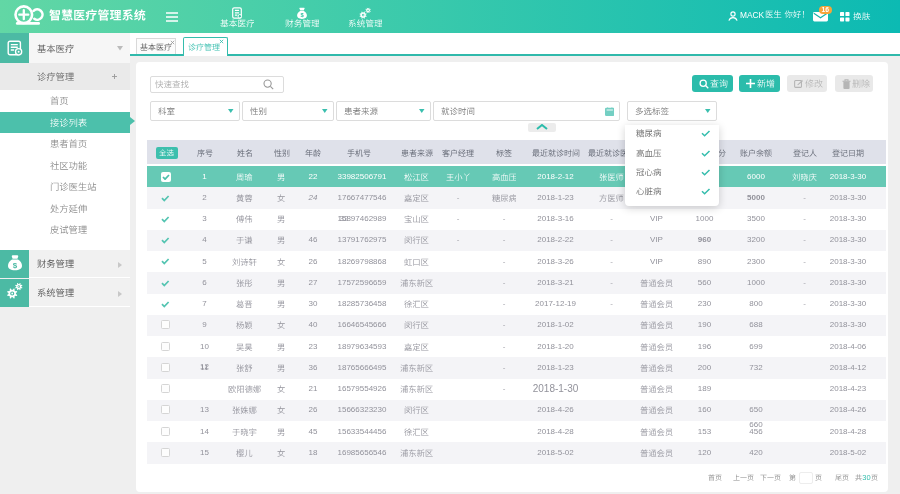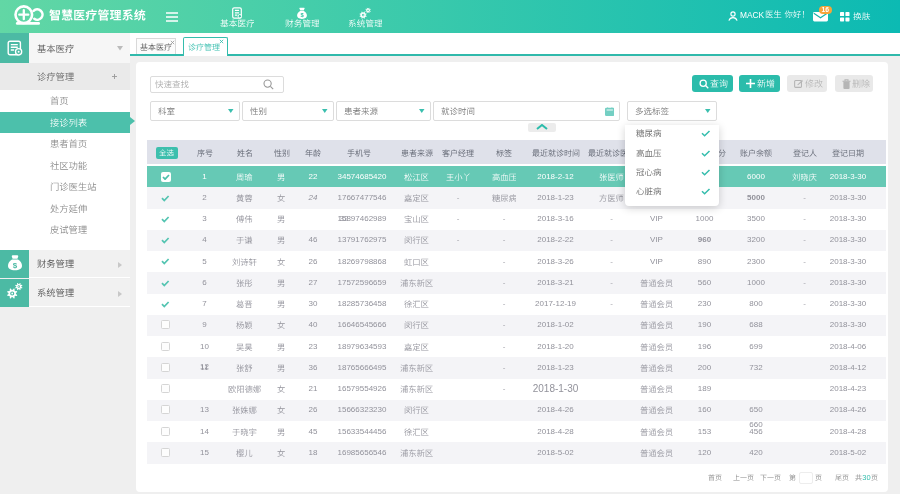--- a/index.html
+++ b/index.html
@@ -671,21 +671,21 @@
       <use href="#g5468" x="0"></use>
       <use href="#g745c" x="1000"></use>
     </svg>
   </div>
 <div style="position:absolute;left:277.4px;top:172.5px">
     <svg style="width:8.3px;height:8.3px;fill:#fff;display:block" viewBox="0 -880 1000 1000">
       <use href="#g7537" x="0"></use>
     </svg>
   </div>
 <div style="position:absolute;top:171.7px;font-size:8px;color:#fff;font-weight:normal;white-space:nowrap;line-height:9.9px;left:313.0px;transform:translateX(-50%);">22</div>
-<div style="position:absolute;top:171.7px;font-size:8px;color:#fff;font-weight:normal;white-space:nowrap;line-height:9.9px;left:362.0px;transform:translateX(-50%);">34574685420</div>
+<div style="position:absolute;top:171.7px;font-size:8px;color:#fff;font-weight:normal;white-space:nowrap;line-height:9.9px;left:362.0px;transform:translateX(-50%);">33982506791</div>
 <div style="position:absolute;left:404.1px;top:172.5px">
     <svg style="width:24.9px;height:8.3px;fill:#fff;display:block" viewBox="0 -880 3000 1000">
       <use href="#g677e" x="0"></use>
       <use href="#g6c5f" x="1000"></use>
       <use href="#g533a" x="2000"></use>
     </svg>
   </div>
 <div style="position:absolute;left:445.6px;top:172.5px">
     <svg style="width:24.9px;height:8.3px;fill:#fff;display:block" viewBox="0 -880 3000 1000">
       <use href="#g738b" x="0"></use>

